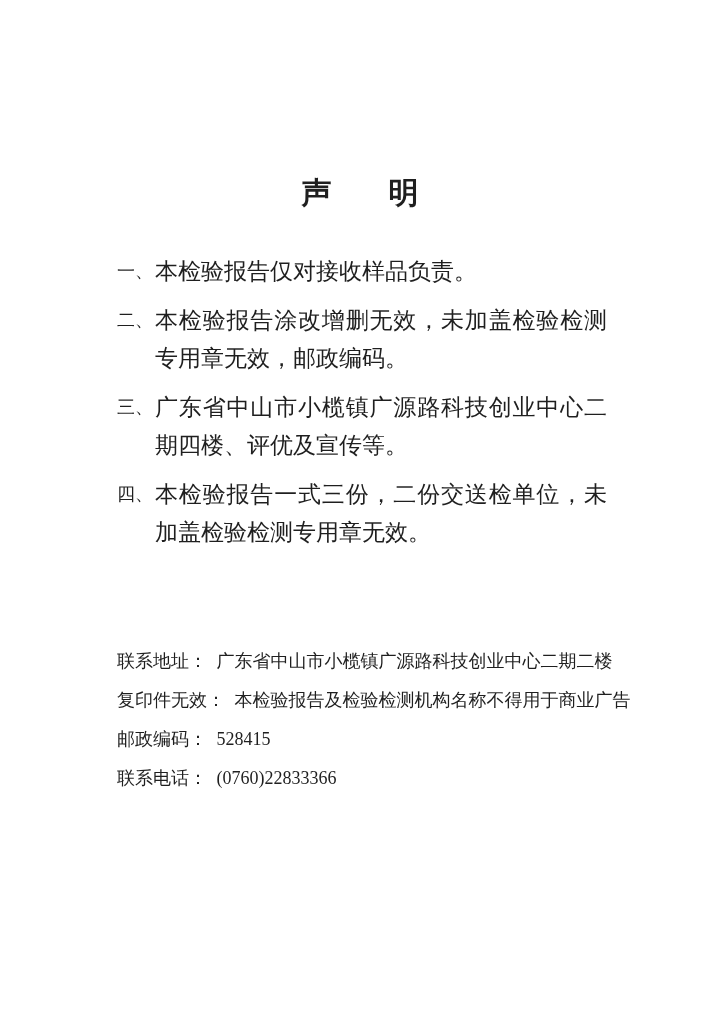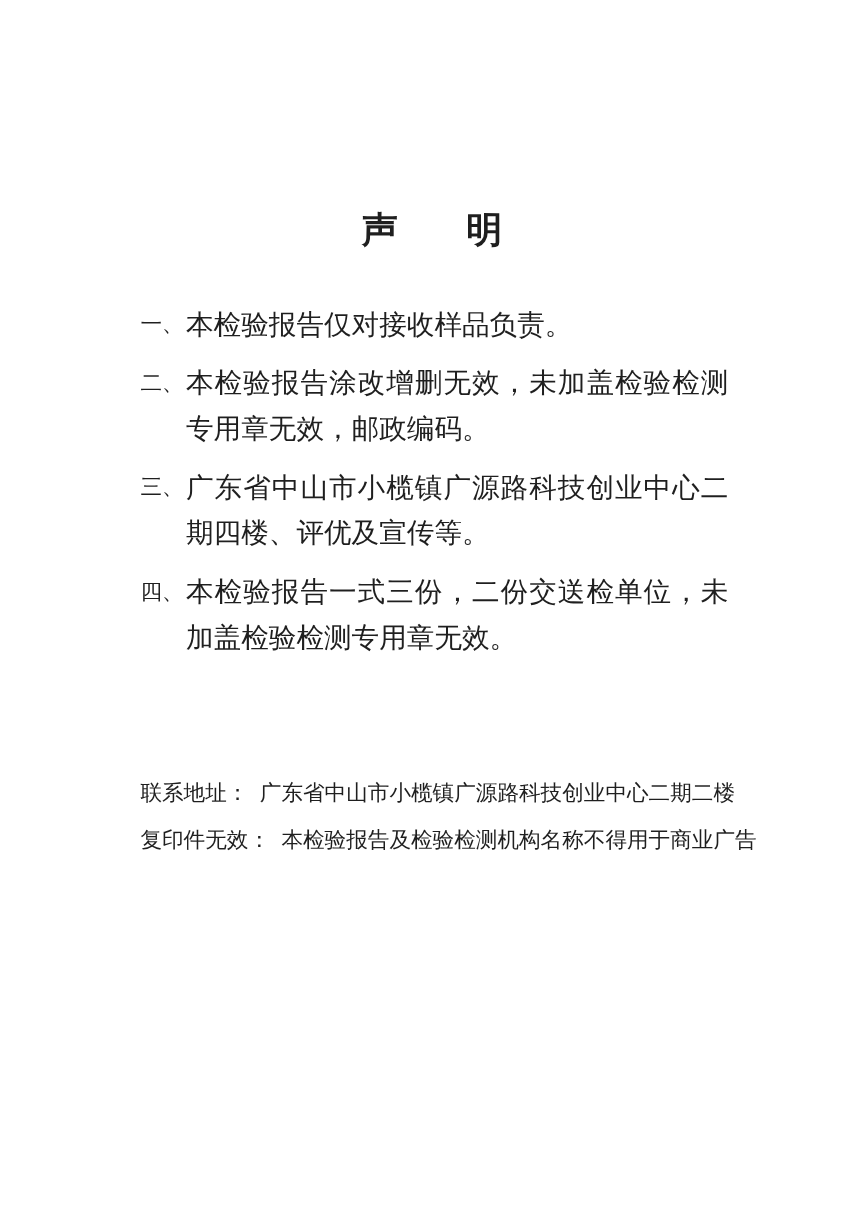--- a/index.html
+++ b/index.html
@@ -109,15 +109,23 @@
 
   <div class="contact">
     <div class="contact-row">
       <span class="contact-label">联系地址：</span>
       <span class="contact-value">广东省中山市小榄镇广源路科技创业中心二期二楼</span>
     </div>
     <div class="contact-row">
       <span class="contact-label">复印件无效：</span>
       <span class="contact-value">本检验报告及检验检测机构名称不得用于商业广告</span>
     </div>
+    <div class="contact-row">
+      <span class="contact-label">邮政编码：</span>
+      <span class="contact-value">528415</span>
+    </div>
+    <div class="contact-row">
+      <span class="contact-label">联系电话：</span>
+      <span class="contact-value">(0760)22833366</span>
+    </div>
   </div>
 
 </div>
 
 </body></html>

